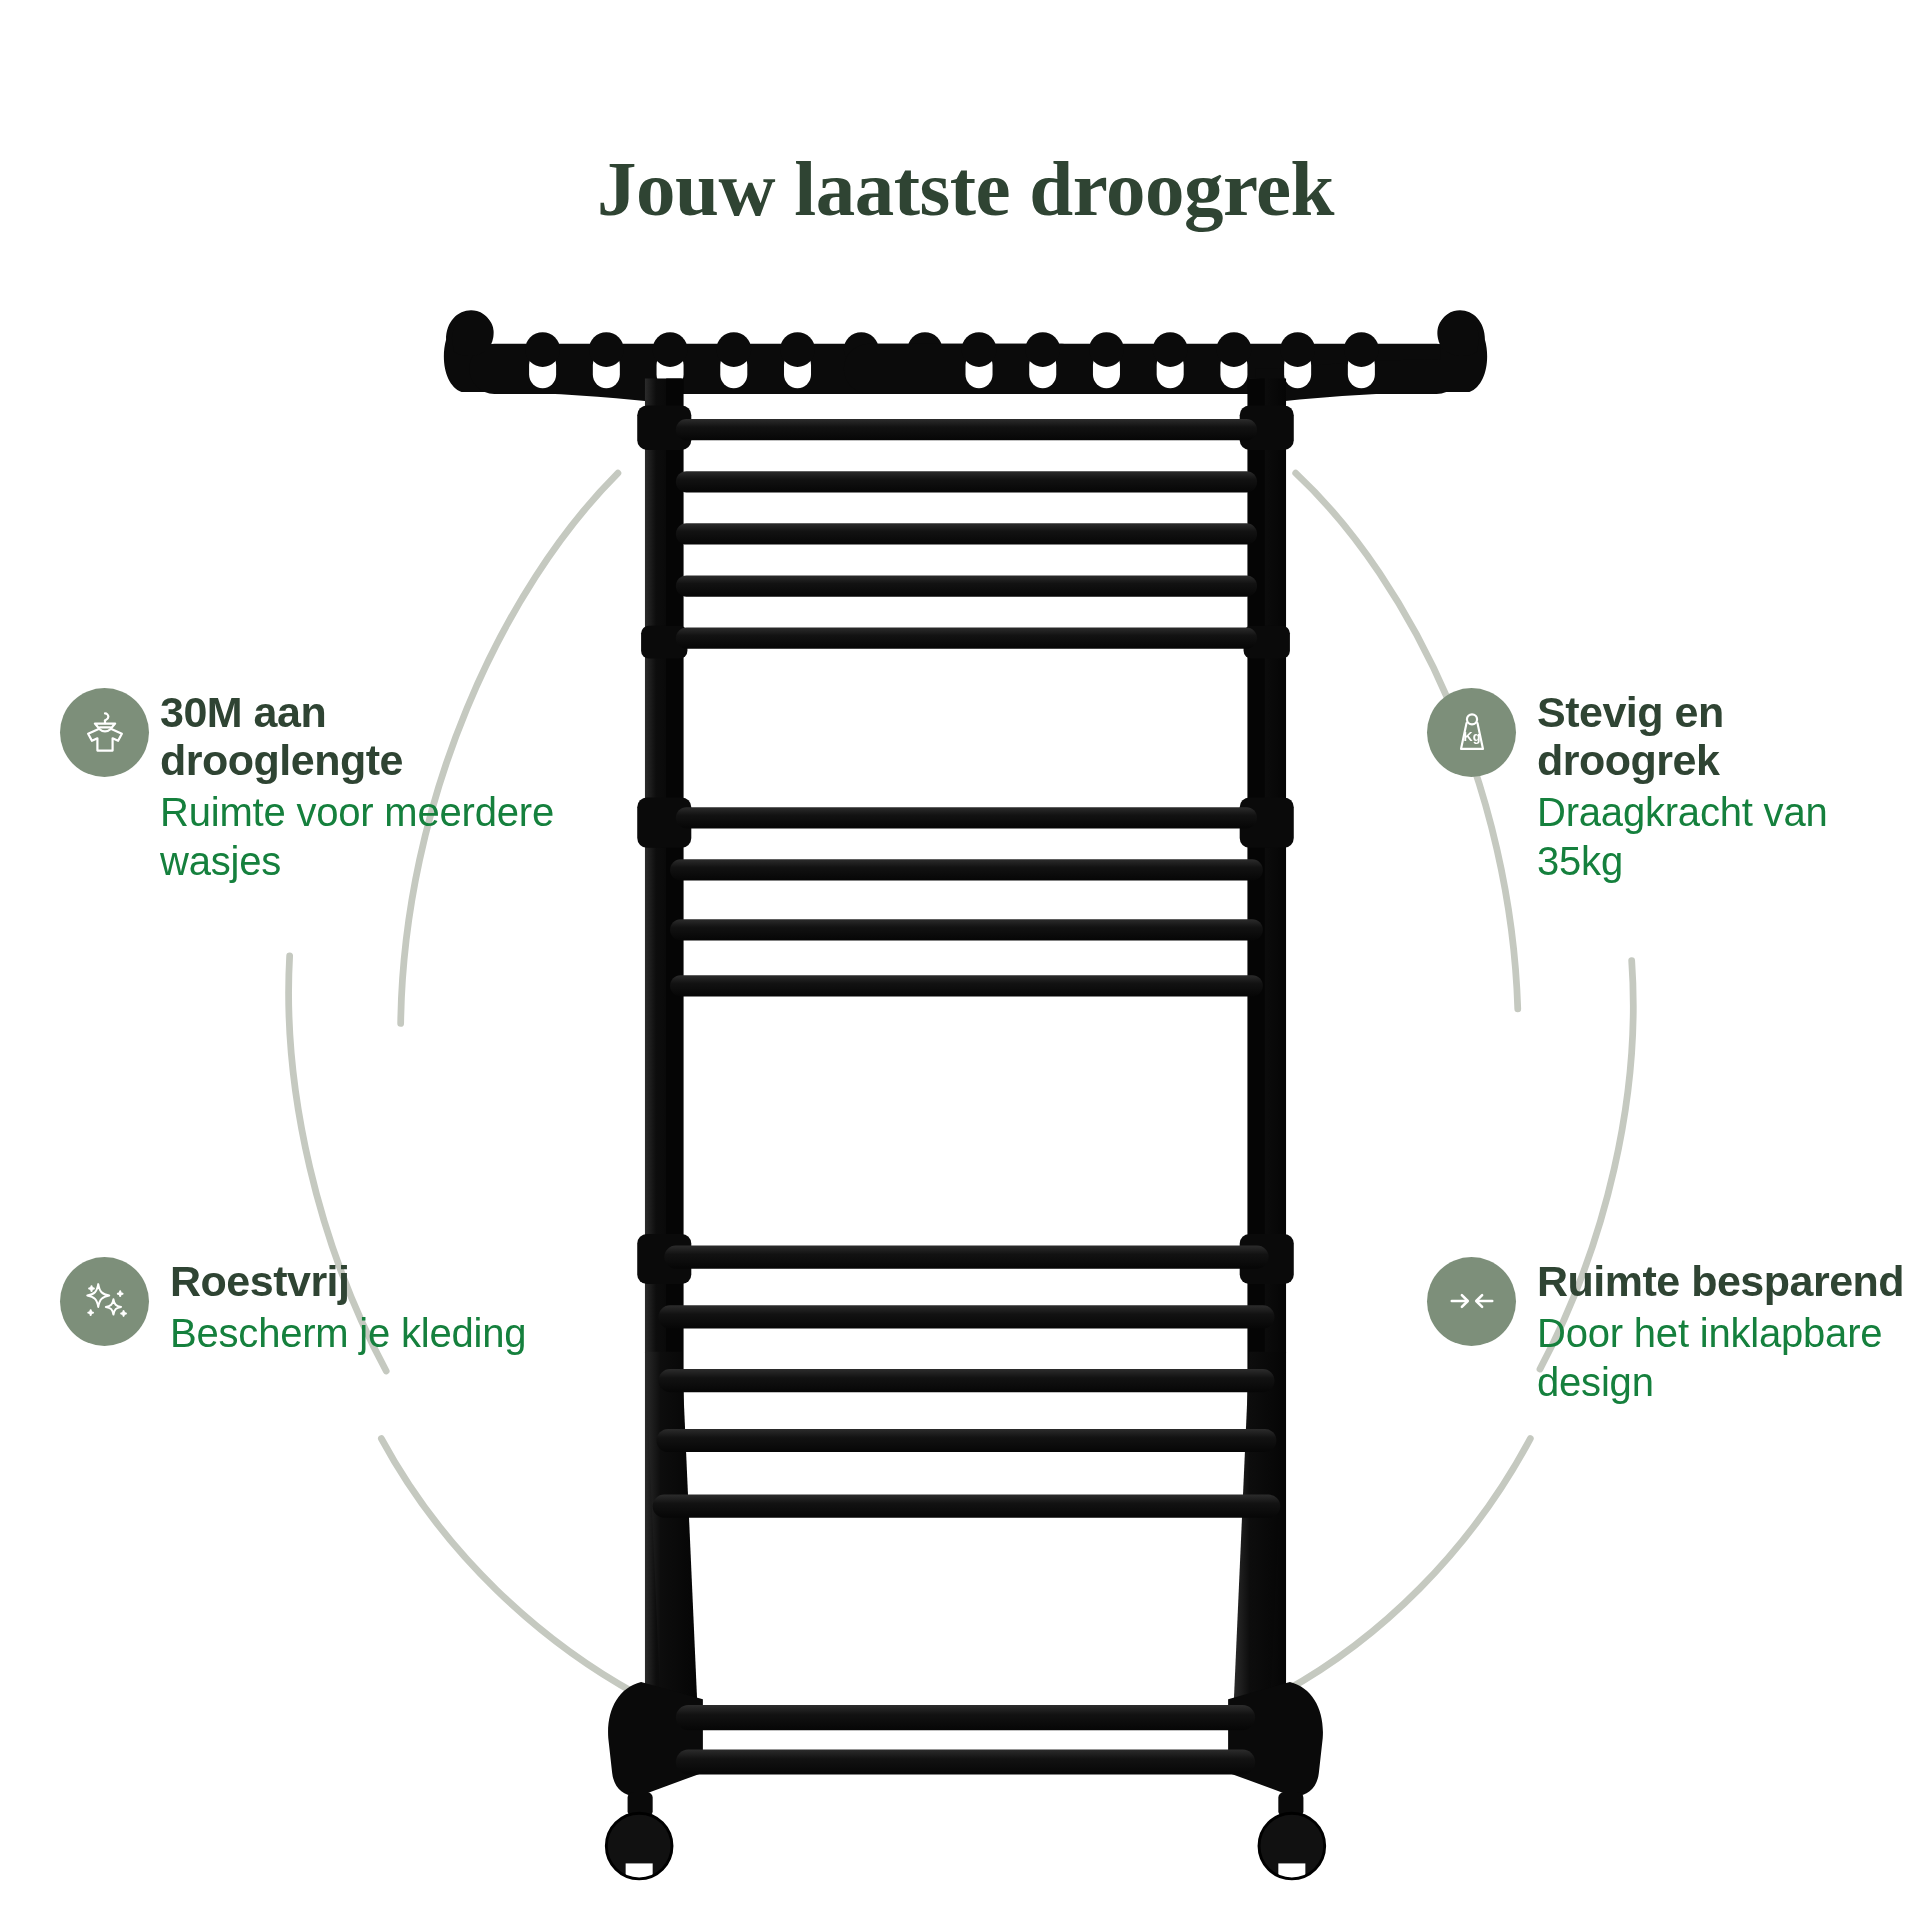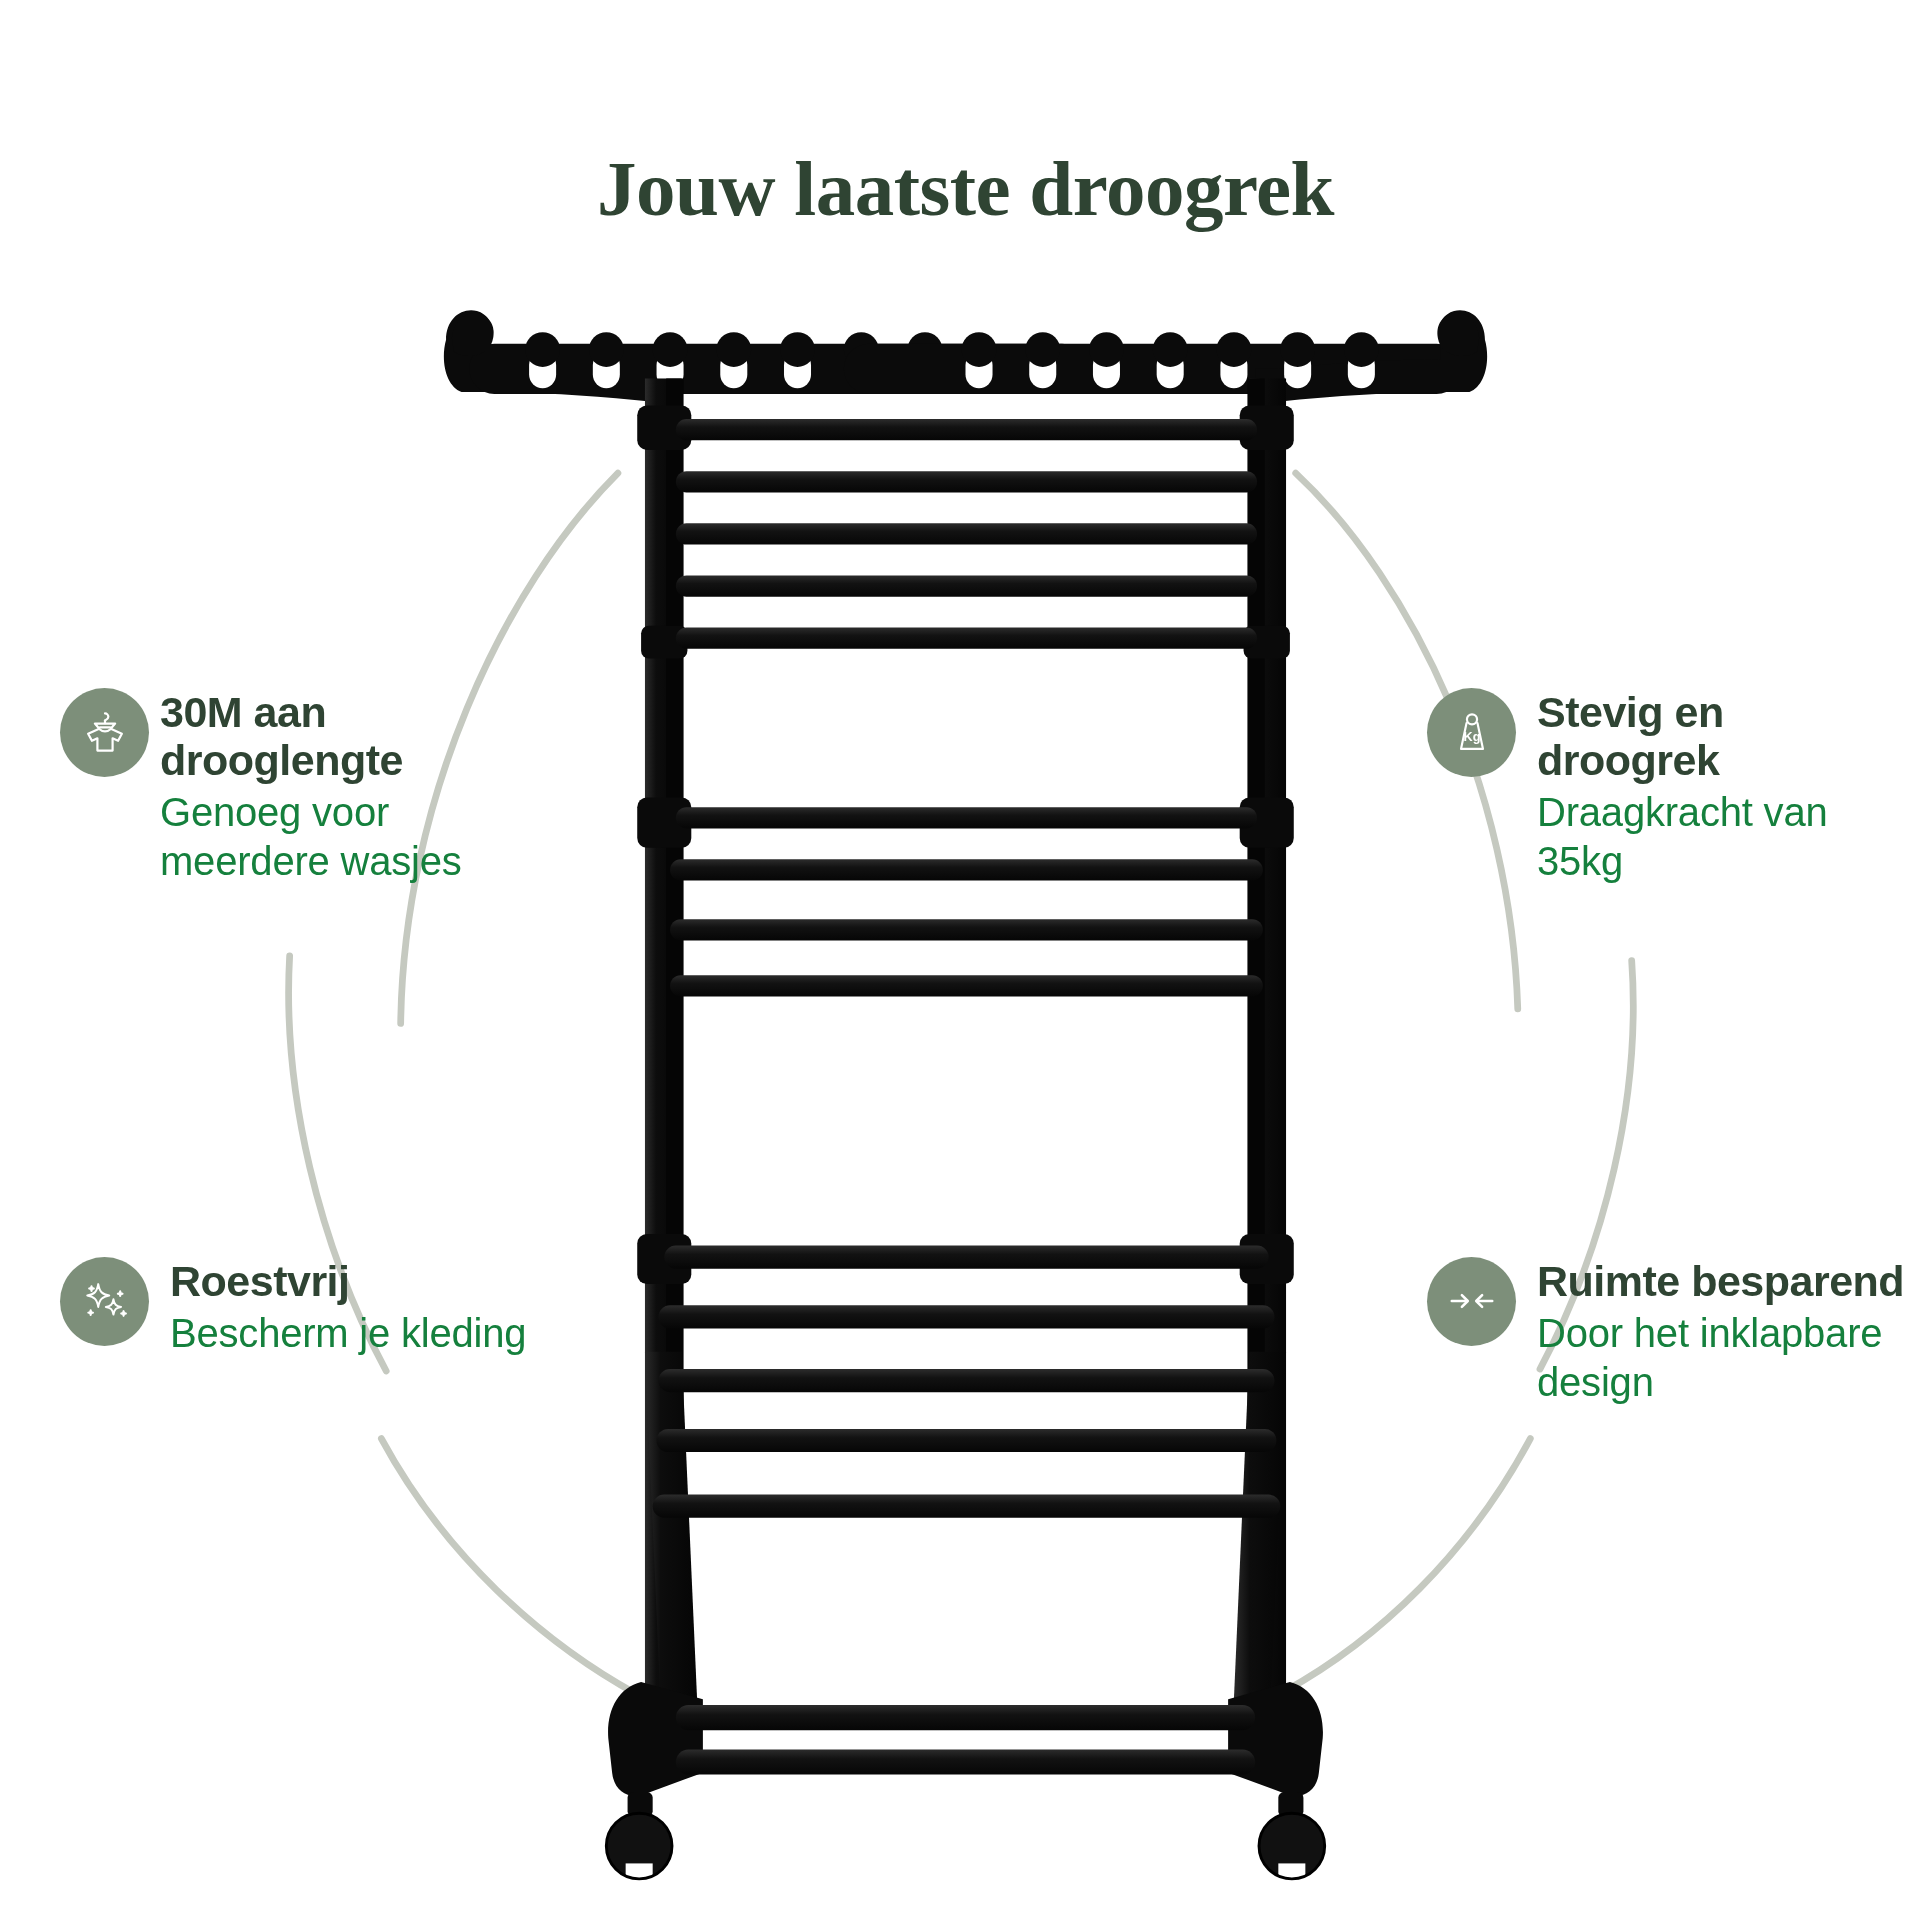--- a/index.html
+++ b/index.html
@@ -241,21 +241,21 @@
       <svg width="54" height="54" viewBox="0 0 64 64" fill="none" stroke="#ffffff" stroke-width="2.6" stroke-linecap="round" stroke-linejoin="round">
         <path d="M32 10 a4 4 0 0 1 4 4 c0 2.4-2 3.2-4 4.4"></path>
         <path d="M32 18.4 v3.2"></path>
         <path d="M20 22 h24 l-6 7 a9 9 0 0 1 -12 0 z"></path>
         <path d="M26 26.5 h12"></path>
         <path d="M24.5 28.5 L12 34 l4.5 8.5 6.5-3 v14.5 h18 V39.5 l6.5 3 L52 34 l-12.5-5.5"></path>
       </svg>
     </div>
     <div class="feat-text">
       <div class="feat-title">30M aan drooglengte</div>
-      <div class="feat-desc">Genoeg voor meerdere wasjes</div>
+      <div class="feat-desc">Ruimte voor meerdere wasjes</div>
     </div>
   </div>
 
   <div class="feature feat-tr">
     <div class="icon-badge">
       <svg width="54" height="54" viewBox="0 0 64 64" fill="none" stroke="#ffffff" stroke-width="2.6" stroke-linecap="round" stroke-linejoin="round">
         <circle cx="32" cy="17" r="6"></circle>
         <path d="M25.5 21.5 L19 52 h26 L38.5 21.5"></path>
         <text x="32" y="43" font-family="Liberation Sans, sans-serif" font-size="15" font-weight="700" fill="#ffffff" stroke="none" text-anchor="middle">Kg</text>
       </svg>

